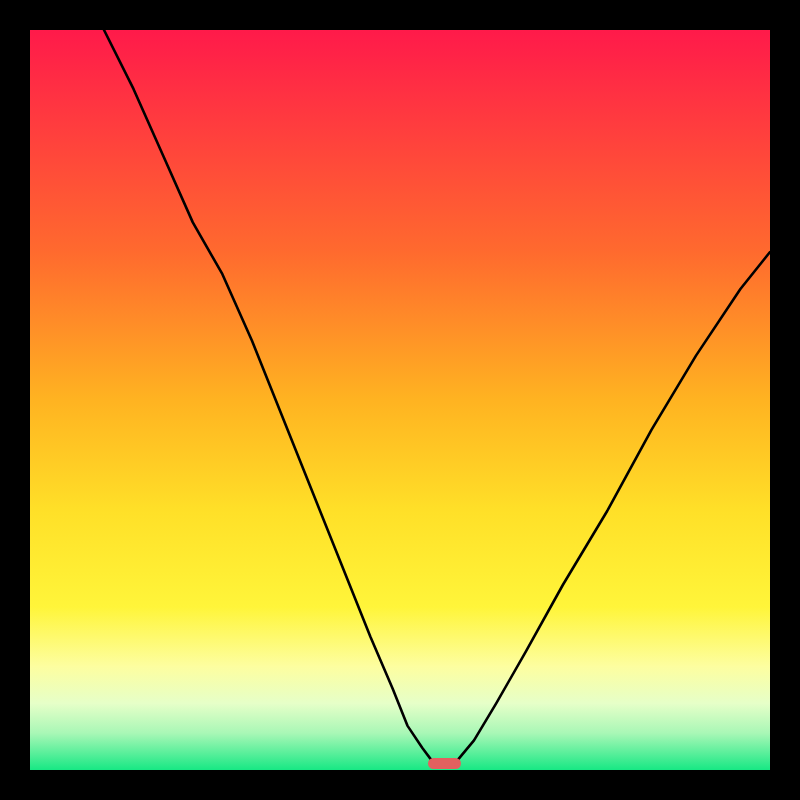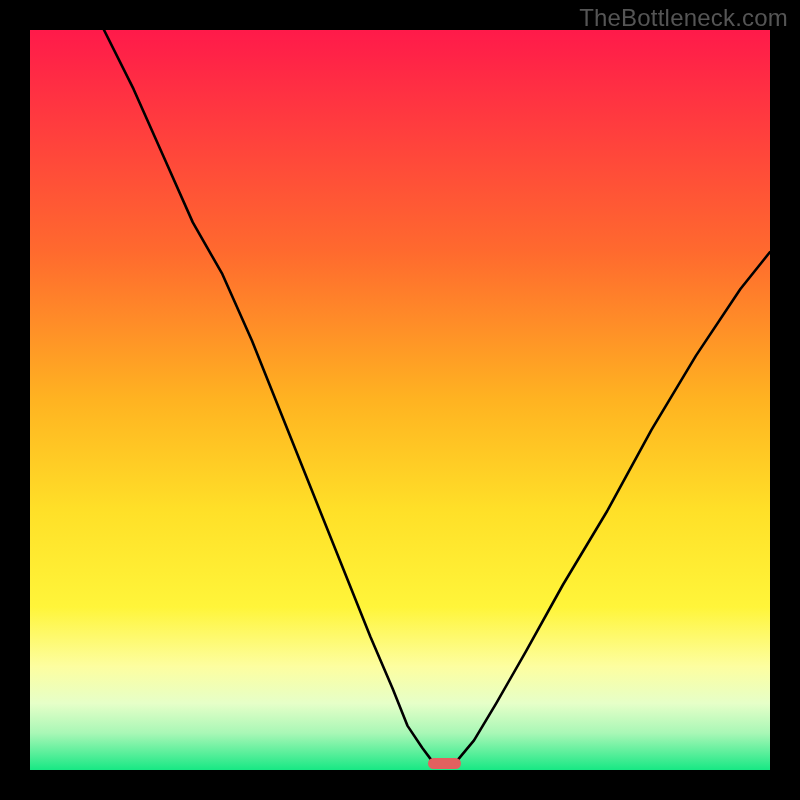--- a/index.html
+++ b/index.html
@@ -49,21 +49,20 @@
     position: absolute;
     background: #e2615f;
     border-radius: 999px;
   }
 </style>
 </head>
 <body>
 
 <div class="frame">
 
-  <div class="watermark">TheBottleneck.com</div>
 
   <div class="plot-area">
 
     <svg class="gradient" viewBox="0 0 100 100" preserveAspectRatio="none">
       <defs>
         <linearGradient id="bg-grad" x1="0" y1="0" x2="0" y2="1">
             <stop offset="0%" stop-color="#ff1a4a"></stop>
             <stop offset="12%" stop-color="#ff3a3f"></stop>
             <stop offset="30%" stop-color="#ff6a2e"></stop>
             <stop offset="50%" stop-color="#ffb321"></stop>

